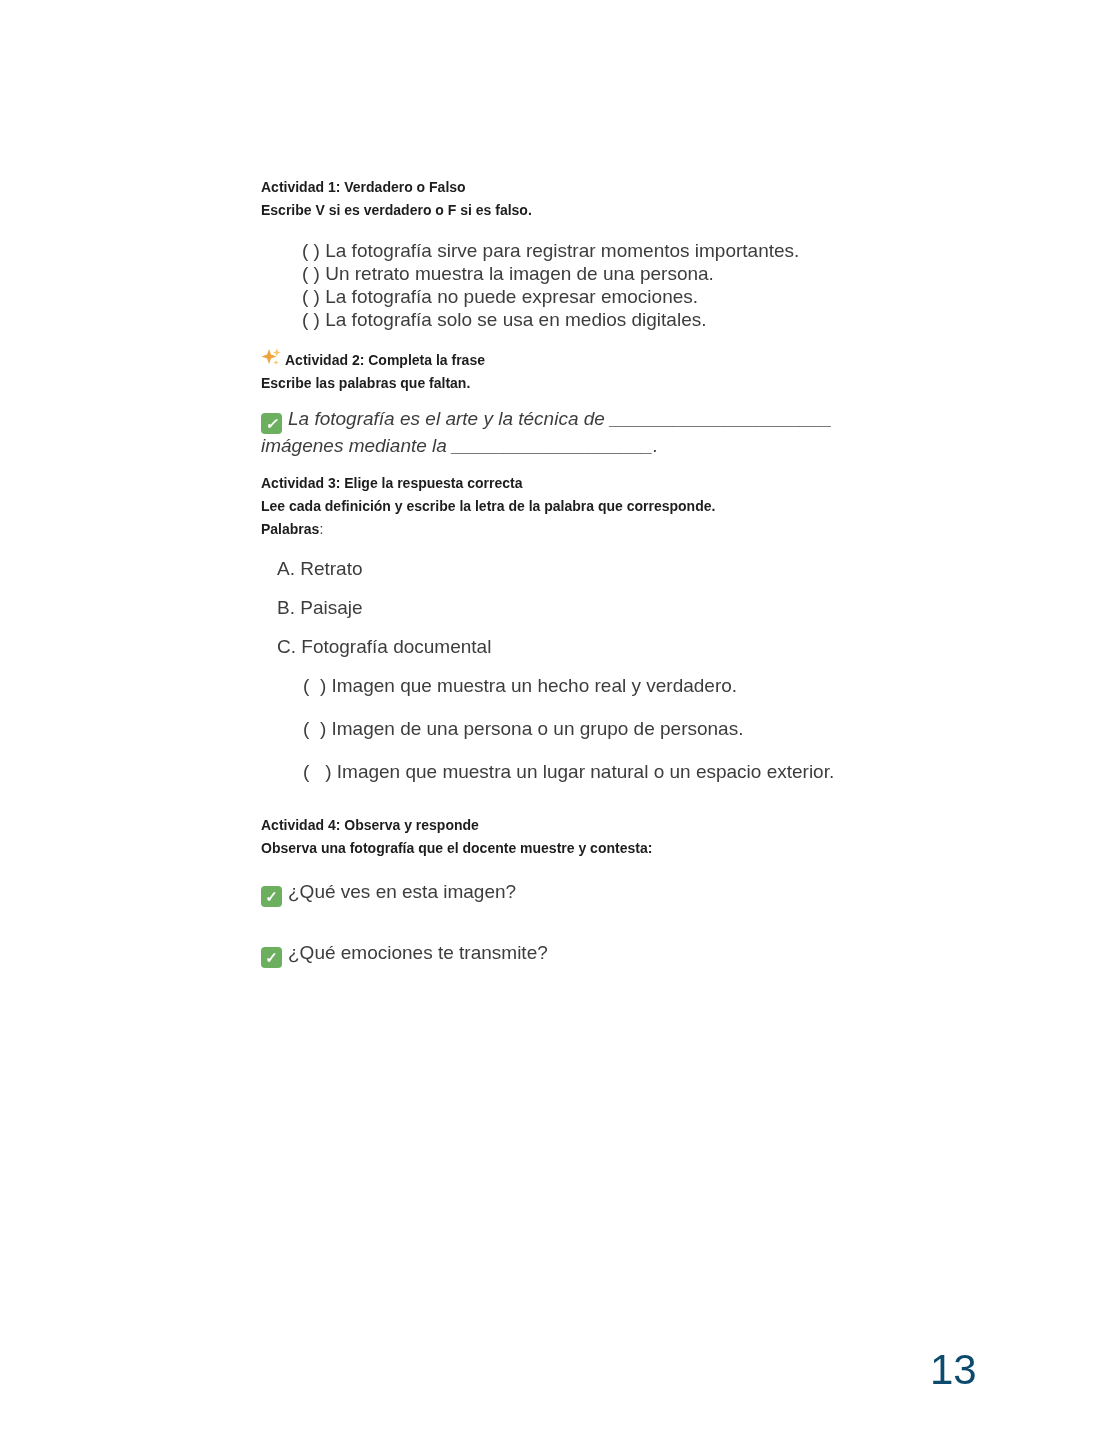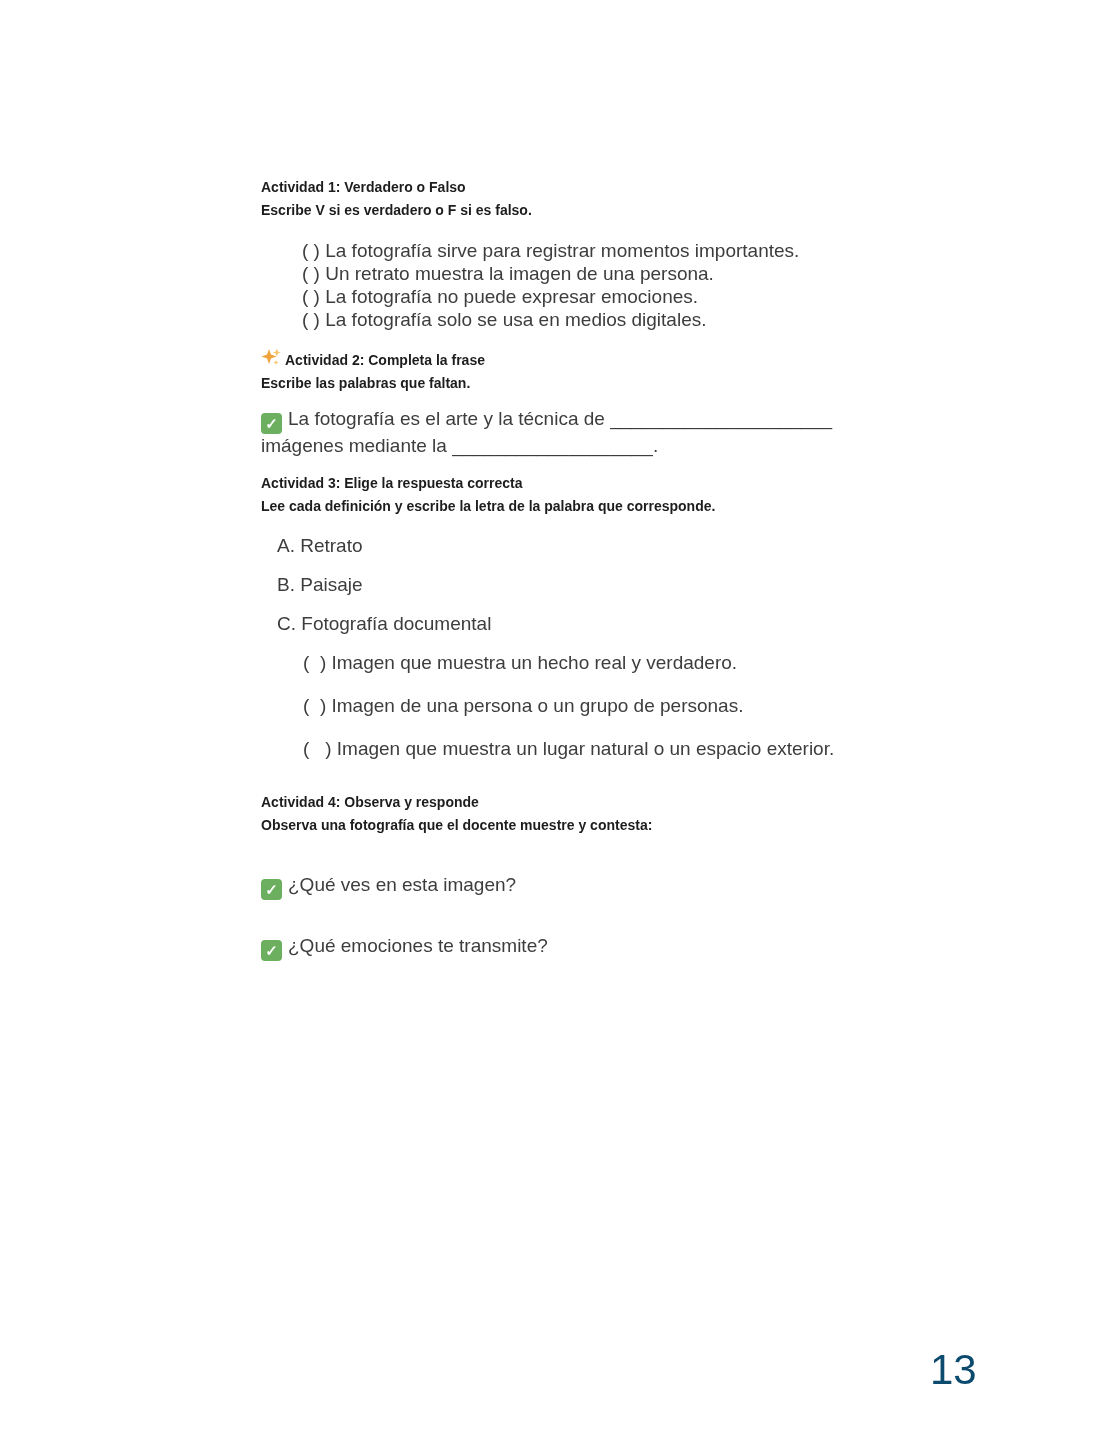--- a/index.html
+++ b/index.html
@@ -25,31 +25,31 @@
     font-size: 14px;
     line-height: 23px;
     font-weight: 700;
     color: #1d1d1d;
   }
   .justify { text-align: justify; text-align-last: left; }
   .tf-list { margin-top: 17px; margin-left: 41px; }
   .tf-list p { margin: 0; }
   .section-a2 { margin-top: 16px; }
   .sentence-block { margin-top: 12px; }
-  .sentence-line { margin: 0; white-space: nowrap; }
+  .sentence-line { margin: 0; white-space: nowrap; font-style: italic; }
   .section-a3 { margin-top: 15px; }
   .words-list p { margin: 16px; }
   .definitions { margin-top: 16px; }
   .definition {
     margin: 0 0 20px 0;
     text-indent: 42px;
   }
   .section-a4 { margin-top: 31px; }
   .question-line { margin: 0; }
-  .q1 { margin-top: 36px; }
+  .q1 { margin-top: 20px; }
   .q2 { margin-top: 34px; }
   .checkbox {
     display: inline-block;
     width: 21px;
     height: 21px;
     background: #6cb05f;
     border-radius: 4px;
     color: #ffffff;
     font-size: 15px;
     font-weight: 700;
@@ -105,20 +105,21 @@
       <p class="sentence-line">
         <span class="checkbox"><span>✓</span></span><span>La fotografía es el arte y la técnica de _____________________</span>
       </p>
       <p class="sentence-line">imágenes mediante la ___________________.</p>
     </div>
   </section>
 
   <section class="section-a3">
     <p class="heading">Actividad 3: Elige la respuesta correcta</p>
     <p class="heading justify">Lee cada definición y escribe la letra de la palabra que corresponde.</p>
+    <p class="heading"><span>Palabras</span><span style="font-weight:400;color:#3d3d3d">:</span></p>
     <div class="words-list">
       <p>A. Retrato</p>
       <p>B. Paisaje</p>
       <p>C. Fotografía documental</p>
     </div>
     <div class="definitions">
       <p class="definition">(&nbsp; ) Imagen que muestra un hecho real y verdadero.</p>
       <p class="definition">(&nbsp; ) Imagen de una persona o un grupo de personas.</p>
       <p class="definition justify">(&nbsp; &nbsp;) Imagen que muestra un lugar natural o un espacio exterior.</p>
     </div>

